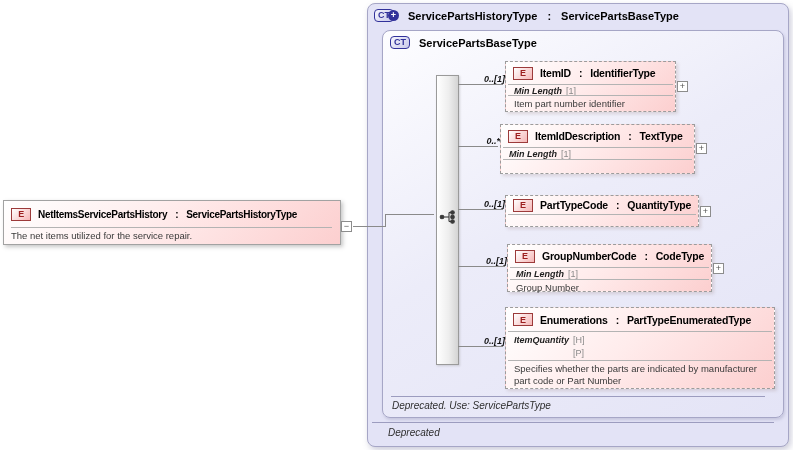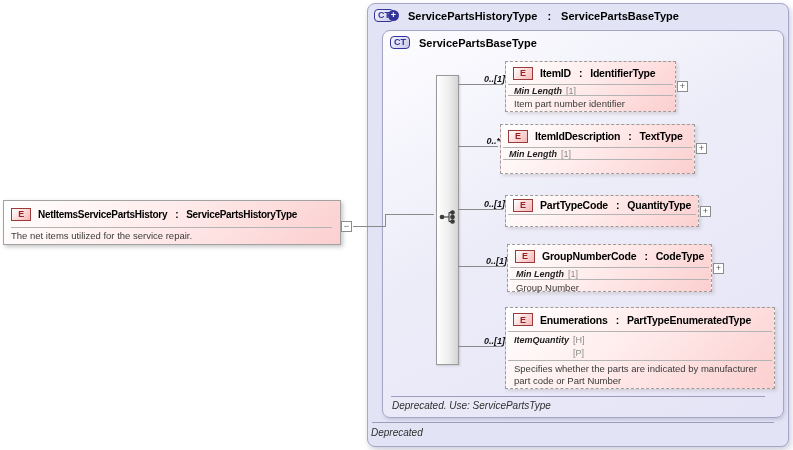--- a/index.html
+++ b/index.html
@@ -228,21 +228,21 @@
         </div>
         <div class="divider"></div>
         <div class="annot">Specifies whether the parts are indicated by manufacturer part code or Part Number</div>
       </div>
 
       <div class="foot-line" style="left:8px; top:365px; width:374px;"></div>
       <div class="foot" style="left:9px; top:369px;">Deprecated. Use: ServicePartsType</div>
     </div>
 
     <div class="foot-line" style="left:4px; top:418px; width:402px;"></div>
-    <div class="foot" style="left:3px; top:423px;">Deprecated</div>
+    <div class="foot" style="left:20px; top:423px;">Deprecated</div>
   </div>
 
   <svg id="connectors" width="793" height="450" viewBox="0 0 793 450">
     <g stroke="#8a8a8a" stroke-width="1" fill="none" shape-rendering="crispEdges">
       <path d="M353 226.5 H385.5 V214.5 H434"></path>
       <path d="M458 84.5 H503"></path>
       <path d="M458 146.5 H498"></path>
       <path d="M458 209.5 H503"></path>
       <path d="M458 266.5 H505"></path>
       <path d="M458 346.5 H503"></path>

